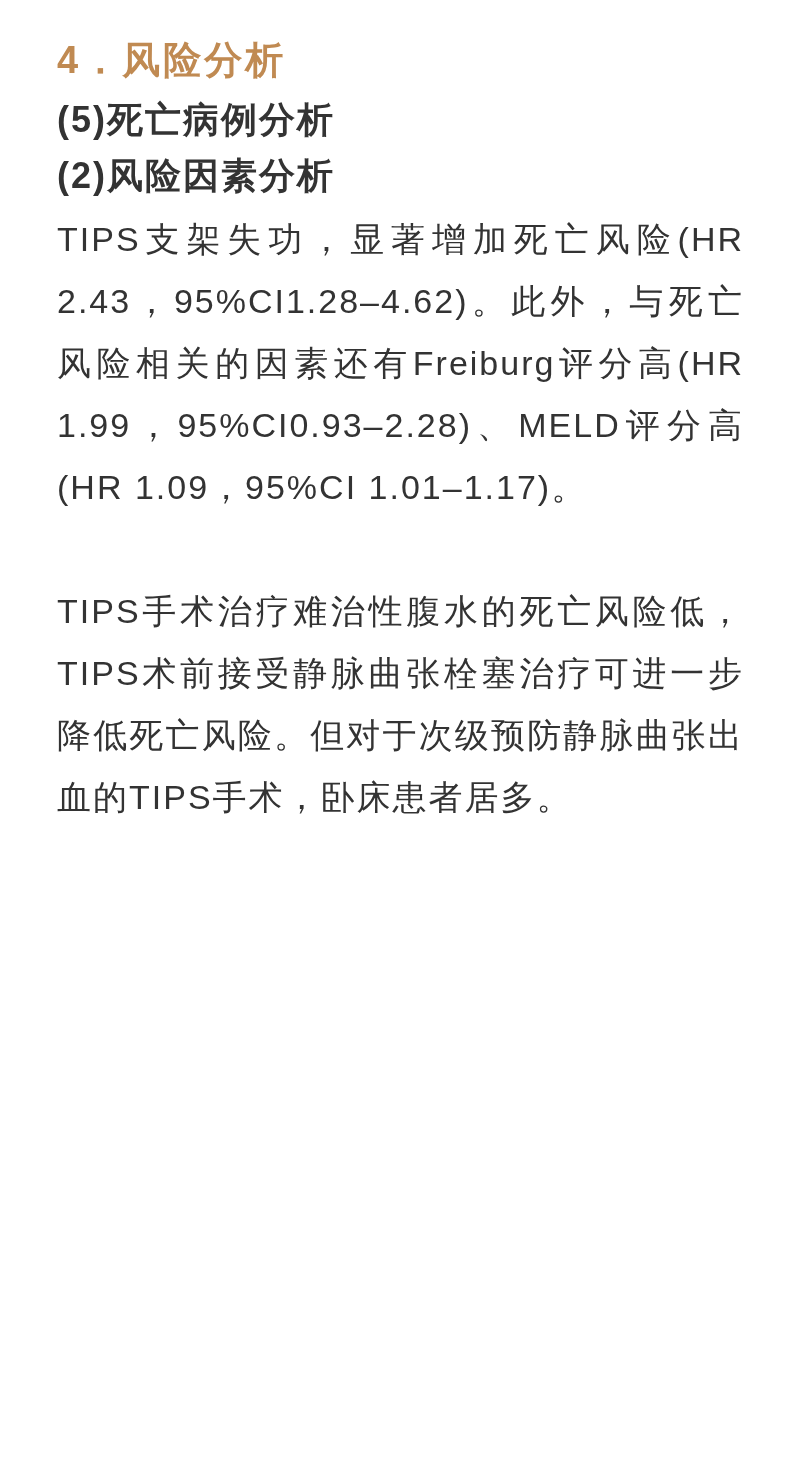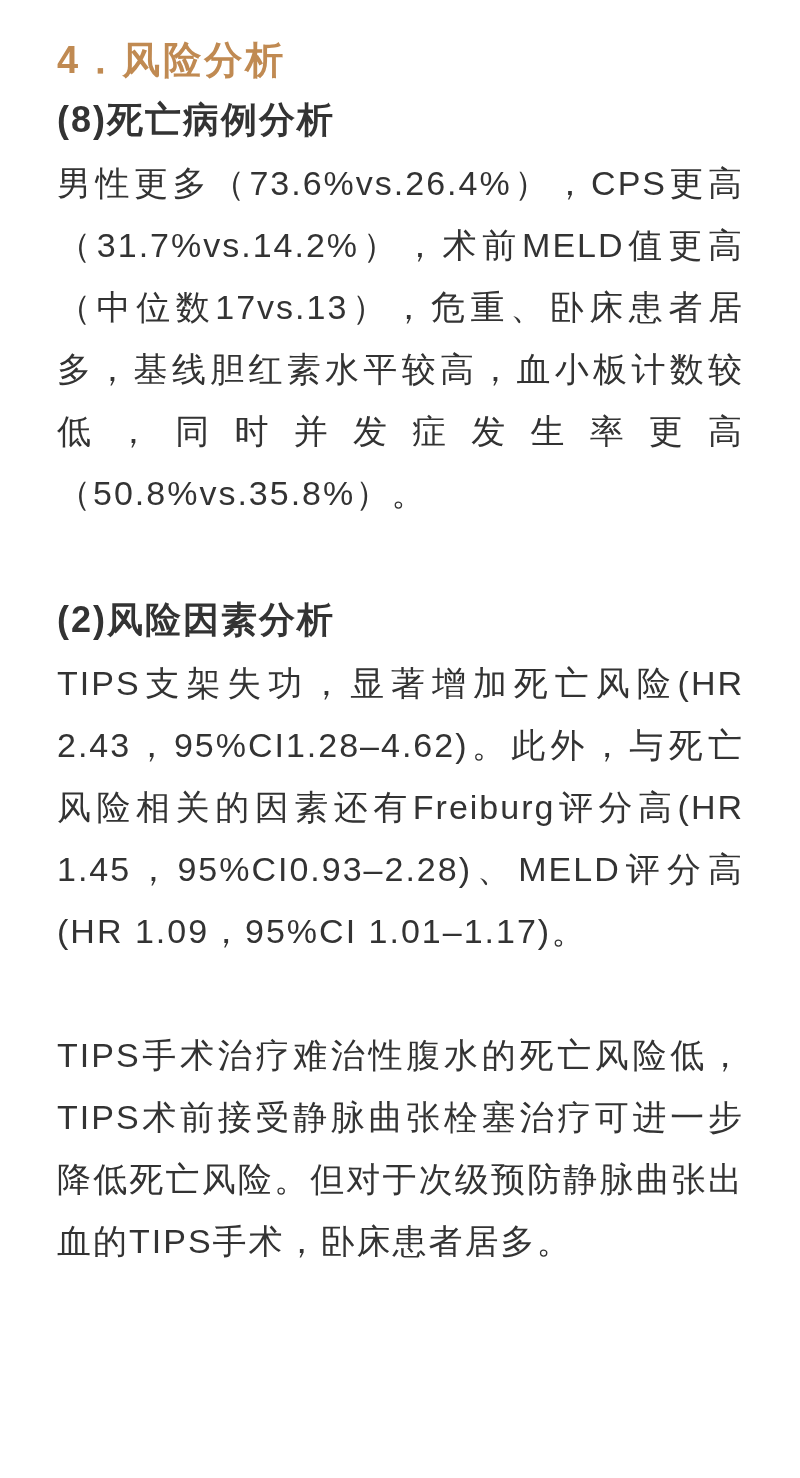--- a/index.html
+++ b/index.html
@@ -48,24 +48,23 @@
   .para-3 { margin-bottom: 62px; }
   .para-4 { margin-bottom: 0; }
 </style>
 </head>
 <body>
 
 <div class="page">
 
   <h1 class="section-title">4．风险分析</h1>
 
-  <h2 class="sub-heading">(8)死亡病例分析</h2>
+  <h2 class="sub-heading">(5)死亡病例分析</h2>
 
-  <p class="body-para para-1">男性更多（73.6%vs.26.4%），CPS更高（31.7%vs.14.2%），术前MELD值更高（中位数17vs.13），危重、卧床患者居多，基线胆红素水平较高，血小板计数较低，同时并发症发生率更高（50.8%vs.35.8%）。</p>
 
   <h2 class="sub-heading">(2)风险因素分析</h2>
 
 
-  <p class="body-para para-3">TIPS支架失功，显著增加死亡风险(HR 2.43，95%CI1.28–4.62)。此外，与死亡风险相关的因素还有Freiburg评分高(HR 1.45，95%CI0.93–2.28)、MELD评分高(HR 1.09，95%CI 1.01–1.17)。</p>
+  <p class="body-para para-3">TIPS支架失功，显著增加死亡风险(HR 2.43，95%CI1.28–4.62)。此外，与死亡风险相关的因素还有Freiburg评分高(HR 1.99，95%CI0.93–2.28)、MELD评分高(HR 1.09，95%CI 1.01–1.17)。</p>
 
   <p class="body-para para-4">TIPS手术治疗难治性腹水的死亡风险低，TIPS术前接受静脉曲张栓塞治疗可进一步降低死亡风险。但对于次级预防静脉曲张出血的TIPS手术，卧床患者居多。</p>
 
 </div>
 
 </body></html>

